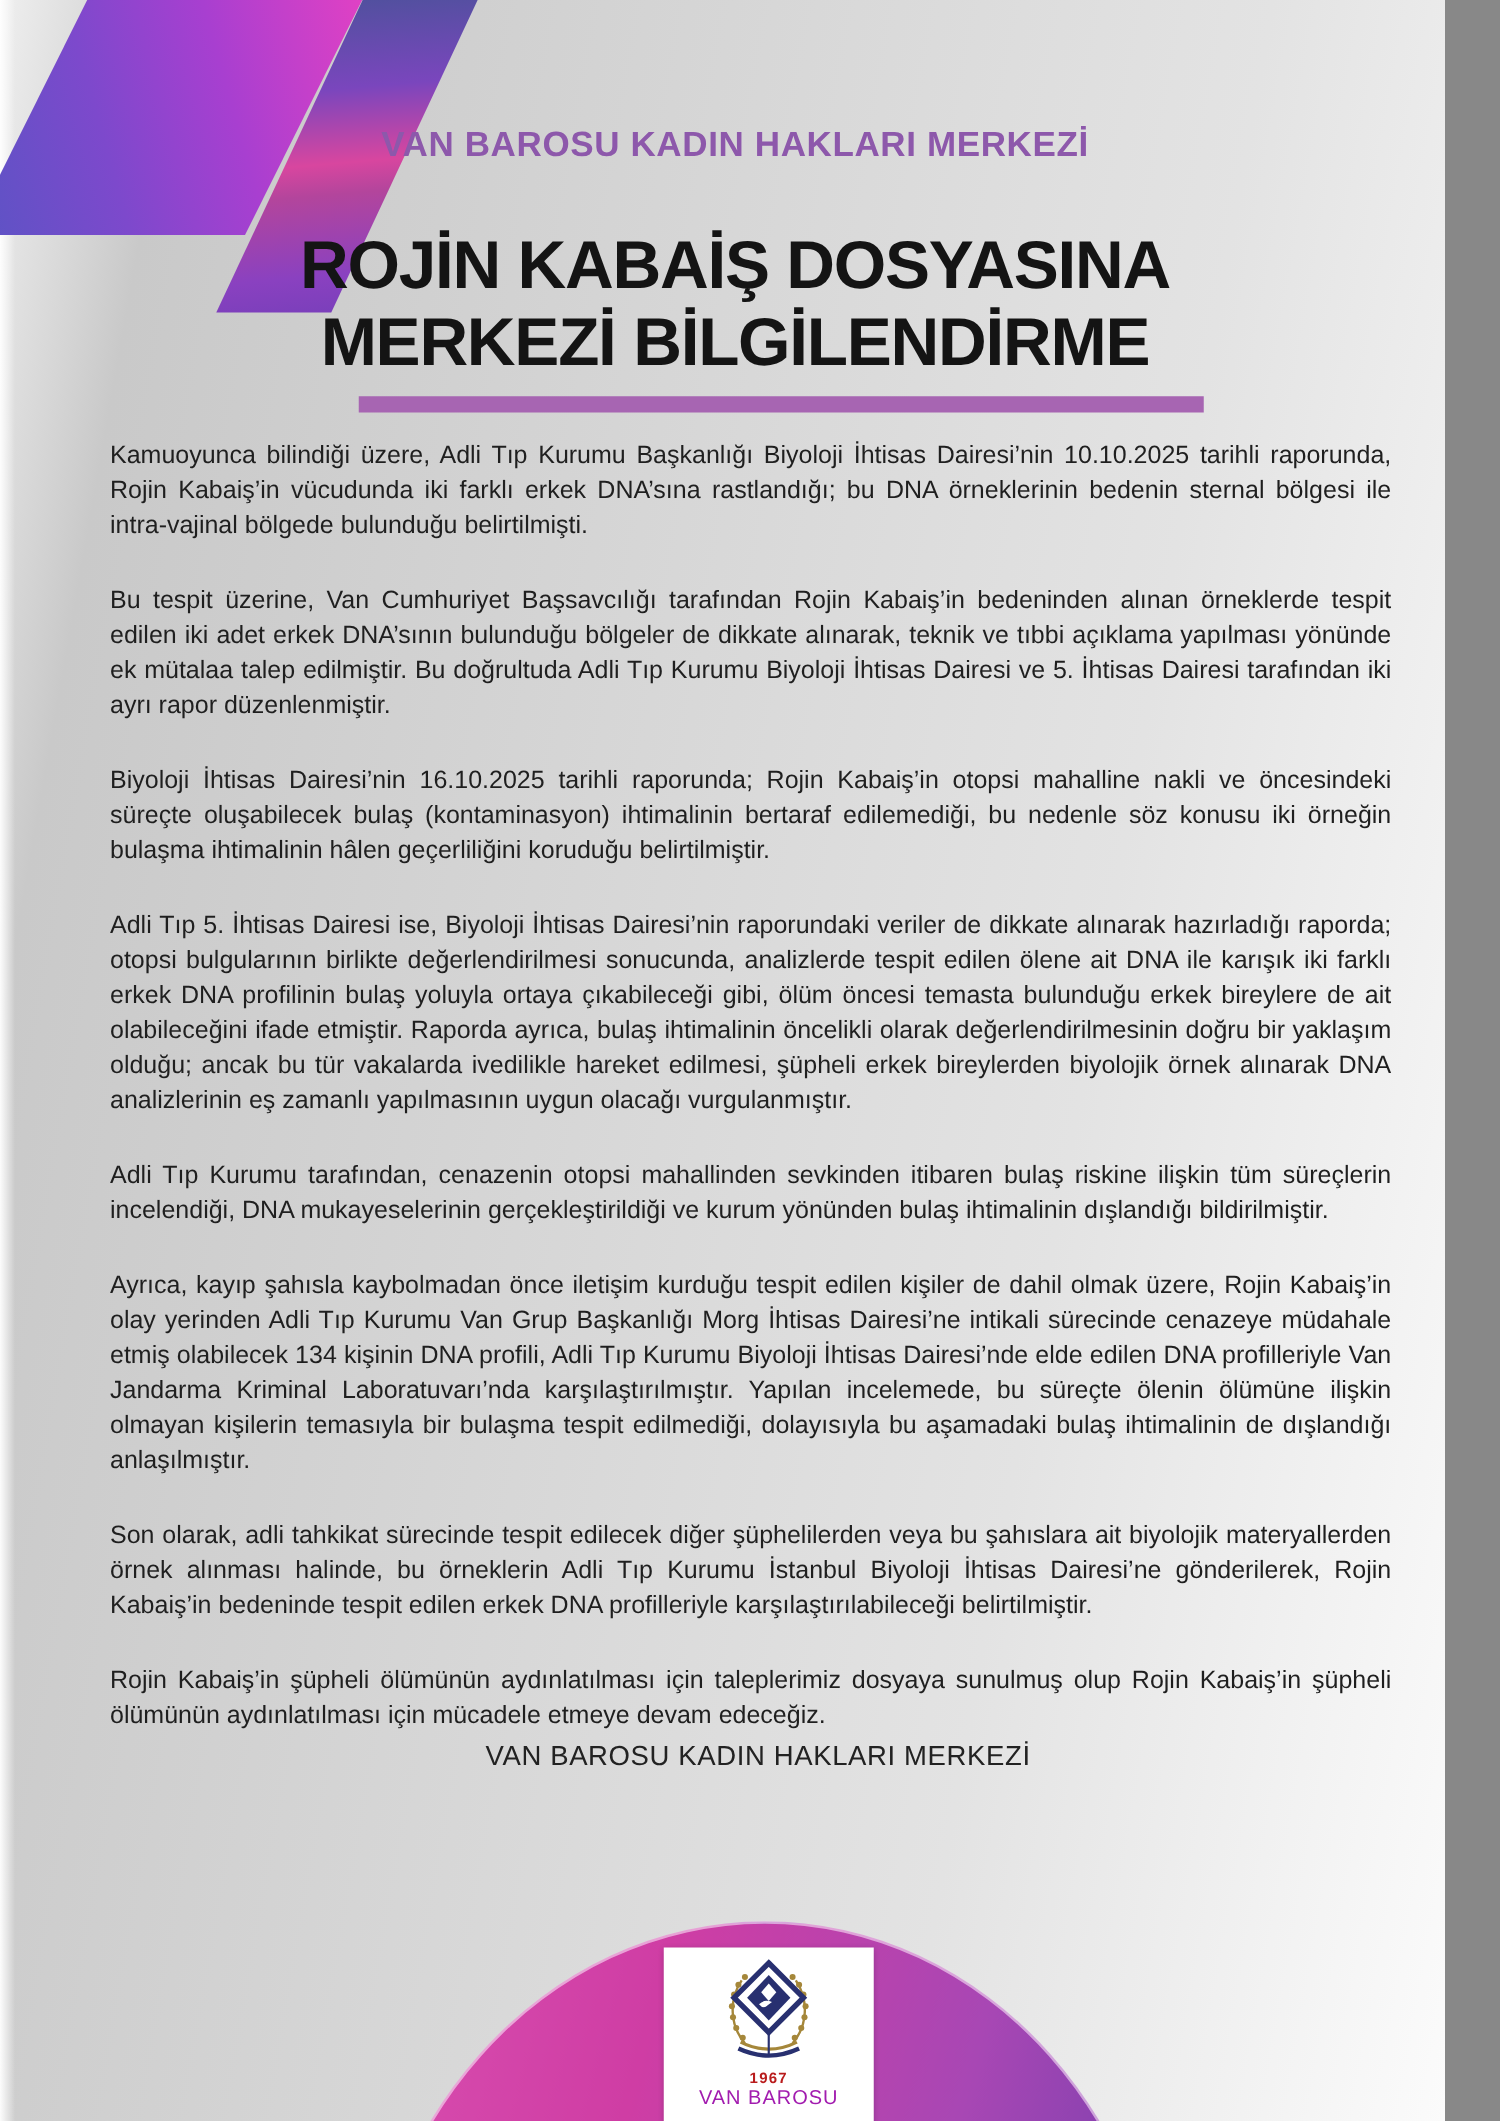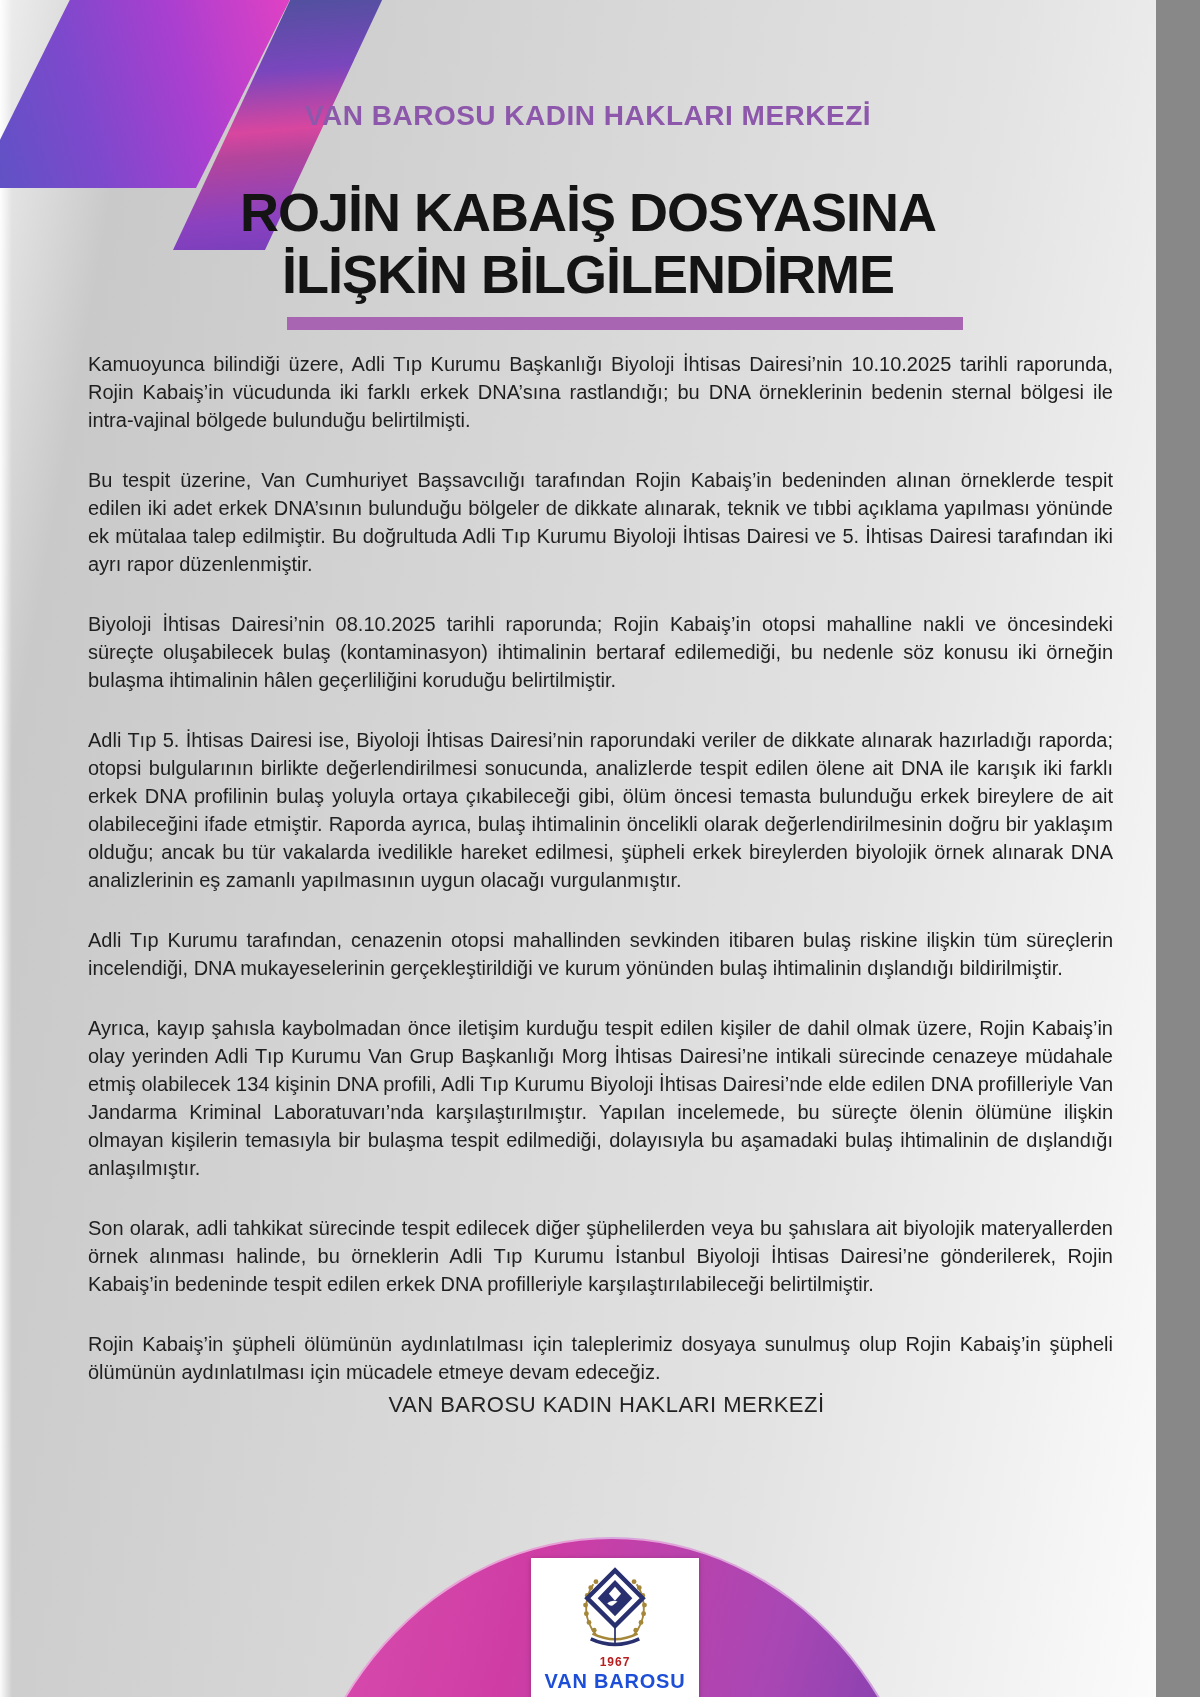--- a/index.html
+++ b/index.html
@@ -68,48 +68,48 @@
     background:#ffffff;
     box-shadow:0 1px 5px rgba(0,0,0,.25);
     text-align:center;
   }
   .logo-card svg{display:block;margin:8px auto 0 auto;}
   .logo-year{
     font-size:12px;font-weight:bold;letter-spacing:1px;
     color:#b91c1c;margin-top:-3px;
   }
   .logo-org{
-    font-size:20px;font-weight:bold;letter-spacing:.8px;
-    color:#1d4ed8;margin-top:1px;
+    font-size:16px;font-weight:normal;letter-spacing:.8px;
+    color:#a21caf;margin-top:1px;
   }
 </style>
 </head>
 <body>
 
 <div id="page">
 
   <div class="left-light"></div>
 
   <div class="shape-a"></div>
   <div class="shape-b"></div>
 
   <div class="org-title">VAN BAROSU KADIN HAKLARI MERKEZİ</div>
 
   <div class="main-title">
     <div>ROJİN KABAİŞ DOSYASINA</div>
-    <div>İLİŞKİN BİLGİLENDİRME</div>
+    <div>MERKEZİ BİLGİLENDİRME</div>
   </div>
 
   <div class="title-bar"></div>
 
   <div class="body-text">
     <div>
         <p>Kamuoyunca bilindiği üzere, Adli Tıp Kurumu Başkanlığı Biyoloji İhtisas Dairesi’nin 10.10.2025 tarihli raporunda, Rojin Kabaiş’in vücudunda iki farklı erkek DNA’sına rastlandığı; bu DNA örneklerinin bedenin sternal bölgesi ile intra-vajinal bölgede bulunduğu belirtilmişti.</p>
         <p>Bu tespit üzerine, Van Cumhuriyet Başsavcılığı tarafından Rojin Kabaiş’in bedeninden alınan örneklerde tespit edilen iki adet erkek DNA’sının bulunduğu bölgeler de dikkate alınarak, teknik ve tıbbi açıklama yapılması yönünde ek mütalaa talep edilmiştir. Bu doğrultuda Adli Tıp Kurumu Biyoloji İhtisas Dairesi ve 5. İhtisas Dairesi tarafından iki ayrı rapor düzenlenmiştir.</p>
-        <p>Biyoloji İhtisas Dairesi’nin 08.10.2025 tarihli raporunda; Rojin Kabaiş’in otopsi mahalline nakli ve öncesindeki süreçte oluşabilecek bulaş (kontaminasyon) ihtimalinin bertaraf edilemediği, bu nedenle söz konusu iki örneğin bulaşma ihtimalinin hâlen geçerliliğini koruduğu belirtilmiştir.</p>
+        <p>Biyoloji İhtisas Dairesi’nin 16.10.2025 tarihli raporunda; Rojin Kabaiş’in otopsi mahalline nakli ve öncesindeki süreçte oluşabilecek bulaş (kontaminasyon) ihtimalinin bertaraf edilemediği, bu nedenle söz konusu iki örneğin bulaşma ihtimalinin hâlen geçerliliğini koruduğu belirtilmiştir.</p>
         <p>Adli Tıp 5. İhtisas Dairesi ise, Biyoloji İhtisas Dairesi’nin raporundaki veriler de dikkate alınarak hazırladığı raporda; otopsi bulgularının birlikte değerlendirilmesi sonucunda, analizlerde tespit edilen ölene ait DNA ile karışık iki farklı erkek DNA profilinin bulaş yoluyla ortaya çıkabileceği gibi, ölüm öncesi temasta bulunduğu erkek bireylere de ait olabileceğini ifade etmiştir. Raporda ayrıca, bulaş ihtimalinin öncelikli olarak değerlendirilmesinin doğru bir yaklaşım olduğu; ancak bu tür vakalarda ivedilikle hareket edilmesi, şüpheli erkek bireylerden biyolojik örnek alınarak DNA analizlerinin eş zamanlı yapılmasının uygun olacağı vurgulanmıştır.</p>
         <p>Adli Tıp Kurumu tarafından, cenazenin otopsi mahallinden sevkinden itibaren bulaş riskine ilişkin tüm süreçlerin incelendiği, DNA mukayeselerinin gerçekleştirildiği ve kurum yönünden bulaş ihtimalinin dışlandığı bildirilmiştir.</p>
         <p>Ayrıca, kayıp şahısla kaybolmadan önce iletişim kurduğu tespit edilen kişiler de dahil olmak üzere, Rojin Kabaiş’in olay yerinden Adli Tıp Kurumu Van Grup Başkanlığı Morg İhtisas Dairesi’ne intikali sürecinde cenazeye müdahale etmiş olabilecek 134 kişinin DNA profili, Adli Tıp Kurumu Biyoloji İhtisas Dairesi’nde elde edilen DNA profilleriyle Van Jandarma Kriminal Laboratuvarı’nda karşılaştırılmıştır. Yapılan incelemede, bu süreçte ölenin ölümüne ilişkin olmayan kişilerin temasıyla bir bulaşma tespit edilmediği, dolayısıyla bu aşamadaki bulaş ihtimalinin de dışlandığı anlaşılmıştır.</p>
         <p>Son olarak, adli tahkikat sürecinde tespit edilecek diğer şüphelilerden veya bu şahıslara ait biyolojik materyallerden örnek alınması halinde, bu örneklerin Adli Tıp Kurumu İstanbul Biyoloji İhtisas Dairesi’ne gönderilerek, Rojin Kabaiş’in bedeninde tespit edilen erkek DNA profilleriyle karşılaştırılabileceği belirtilmiştir.</p>
         <p>Rojin Kabaiş’in şüpheli ölümünün aydınlatılması için taleplerimiz dosyaya sunulmuş olup Rojin Kabaiş’in şüpheli ölümünün aydınlatılması için mücadele etmeye devam edeceğiz.</p>
       </div>
     <div class="signature">VAN BAROSU KADIN HAKLARI MERKEZİ</div>
   </div>
 
   <div class="dome"></div>

